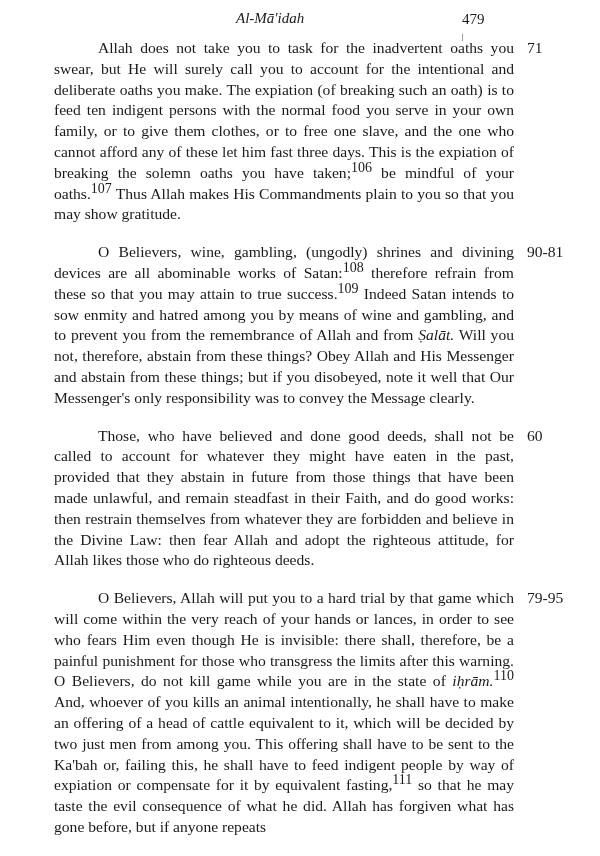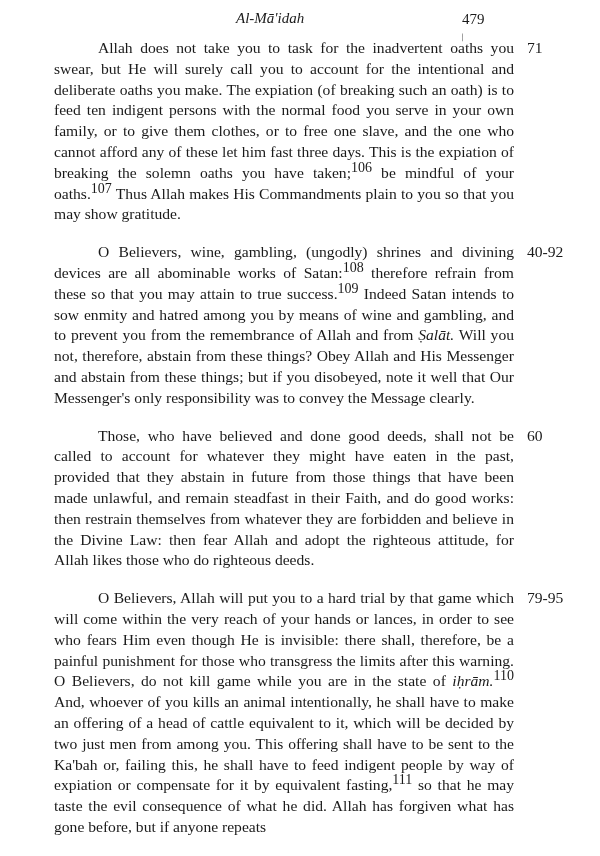--- a/index.html
+++ b/index.html
@@ -24,21 +24,21 @@
   <span class="page-number">479</span>
   <span class="mark">/</span>
 </div>
 
 <div class="body">
   <p class="para">
     <span class="verse">71</span>
     <span class="content">Allah does not take you to task for the inadvertent oaths you swear, but He will surely call you to account for the intentional and deliberate oaths you make. The expiation (of breaking such an oath) is to feed ten indigent persons with the normal food you serve in your own family, or to give them clothes, or to free one slave, and the one who cannot afford any of these let him fast three days. This is the expiation of breaking the solemn oaths you have taken;<sup>106</sup> be mindful of your oaths.<sup>107</sup> Thus Allah makes His Commandments plain to you so that you may show gratitude.</span>
   </p>
   <p class="para">
-    <span class="verse">40-92</span>
+    <span class="verse">90-81</span>
     <span class="content">O Believers, wine, gambling, (ungodly) shrines and divining devices are all abominable works of Satan:<sup>108</sup> therefore refrain from these so that you may attain to true success.<sup>109</sup> Indeed Satan intends to sow enmity and hatred among you by means of wine and gambling, and to prevent you from the remembrance of Allah and from <em>Ṣalāt.</em> Will you not, therefore, abstain from these things? Obey Allah and His Messenger and abstain from these things; but if you disobeyed, note it well that Our Messenger's only responsibility was to convey the Message clearly.</span>
   </p>
   <p class="para">
     <span class="verse">60</span>
     <span class="content">Those, who have believed and done good deeds, shall not be called to account for whatever they might have eaten in the past, provided that they abstain in future from those things that have been made unlawful, and remain steadfast in their Faith, and do good works: then restrain themselves from whatever they are forbidden and believe in the Divine Law: then fear Allah and adopt the righteous attitude, for Allah likes those who do righteous deeds.</span>
   </p>
   <p class="para">
     <span class="verse">79-95</span>
     <span class="content">O Believers, Allah will put you to a hard trial by that game which will come within the very reach of your hands or lances, in order to see who fears Him even though He is invisible: there shall, therefore, be a painful punishment for those who transgress the limits after this warning. O Believers, do not kill game while you are in the state of <em>iḥrām.</em><sup>110</sup> And, whoever of you kills an animal intentionally, he shall have to make an offering of a head of cattle equivalent to it, which will be decided by two just men from among you. This offering shall have to be sent to the Ka'bah or, failing this, he shall have to feed indigent people by way of expiation or compensate for it by equivalent fasting,<sup>111</sup> so that he may taste the evil consequence of what he did. Allah has forgiven what has gone before, but if anyone repeats</span>
   </p>

